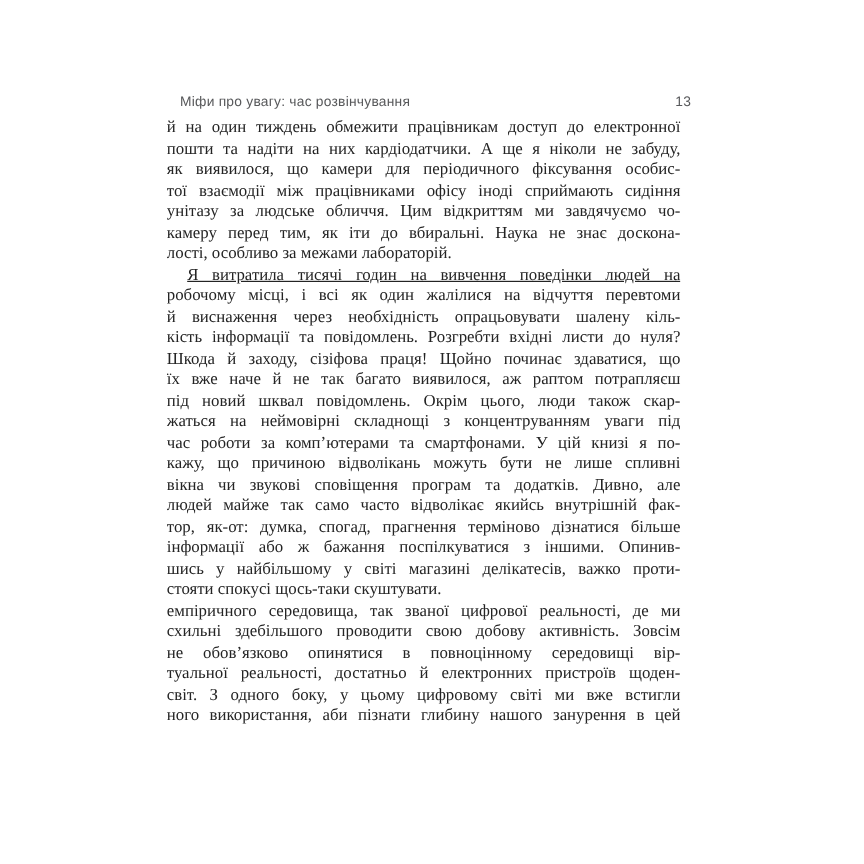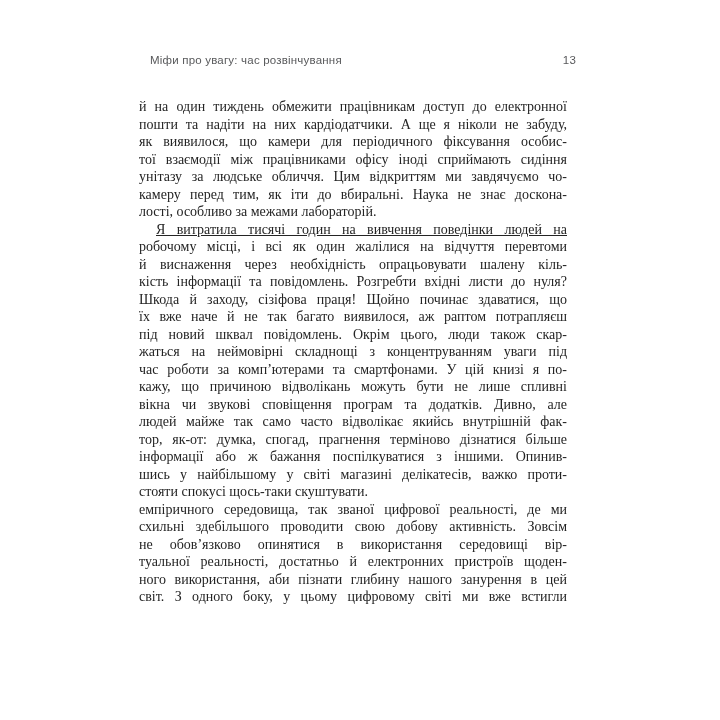--- a/index.html
+++ b/index.html
@@ -10,21 +10,21 @@
   .page {
     position: relative;
     width: 720px;
     height: 720px;
     background: var(--page-bg, #ffffff);
     overflow: hidden;
   }
   .running-header {
     position: absolute;
     left: 150px;
-    top: 54px;
+    top: 79px;
     width: 426px;
     display: flex;
     justify-content: space-between;
     align-items: baseline;
     font-family: "Liberation Sans", sans-serif;
     font-size: 11.5px;
     letter-spacing: 0.2px;
     color: var(--header-color, #58595b);
   }
   .body-text {
@@ -87,19 +87,19 @@
       <div class="line justified">час роботи за комп’ютерами та смартфонами. У цій книзі я по-</div>
       <div class="line justified">кажу, що причиною відволікань можуть бути не лише спливні</div>
       <div class="line justified">вікна чи звукові сповіщення програм та додатків. Дивно, але</div>
       <div class="line justified">людей майже так само часто відволікає якийсь внутрішній фак-</div>
       <div class="line justified">тор, як-от: думка, спогад, прагнення терміново дізнатися більше</div>
       <div class="line justified">інформації або ж бажання поспілкуватися з іншими. Опинив-</div>
       <div class="line justified">шись у найбільшому у світі магазині делікатесів, важко проти-</div>
       <div class="line final">стояти спокусі щось-таки скуштувати.</div>
       <div class="line justified">емпіричного середовища, так званої цифрової реальності, де ми</div>
       <div class="line justified">схильні здебільшого проводити свою добову активність. Зовсім</div>
-      <div class="line justified">не обов’язково опинятися в використання середовищі вір-</div>
+      <div class="line justified">не обов’язково опинятися в повноцінному середовищі вір-</div>
       <div class="line justified">туальної реальності, достатньо й електронних пристроїв щоден-</div>
+      <div class="line justified">світ. З одного боку, у цьому цифровому світі ми вже встигли</div>
       <div class="line justified">ного використання, аби пізнати глибину нашого занурення в цей</div>
-      <div class="line justified">світ. З одного боку, у цьому цифровому світі ми вже встигли</div>
     </div>
 
 </div>
 
 </body></html>

